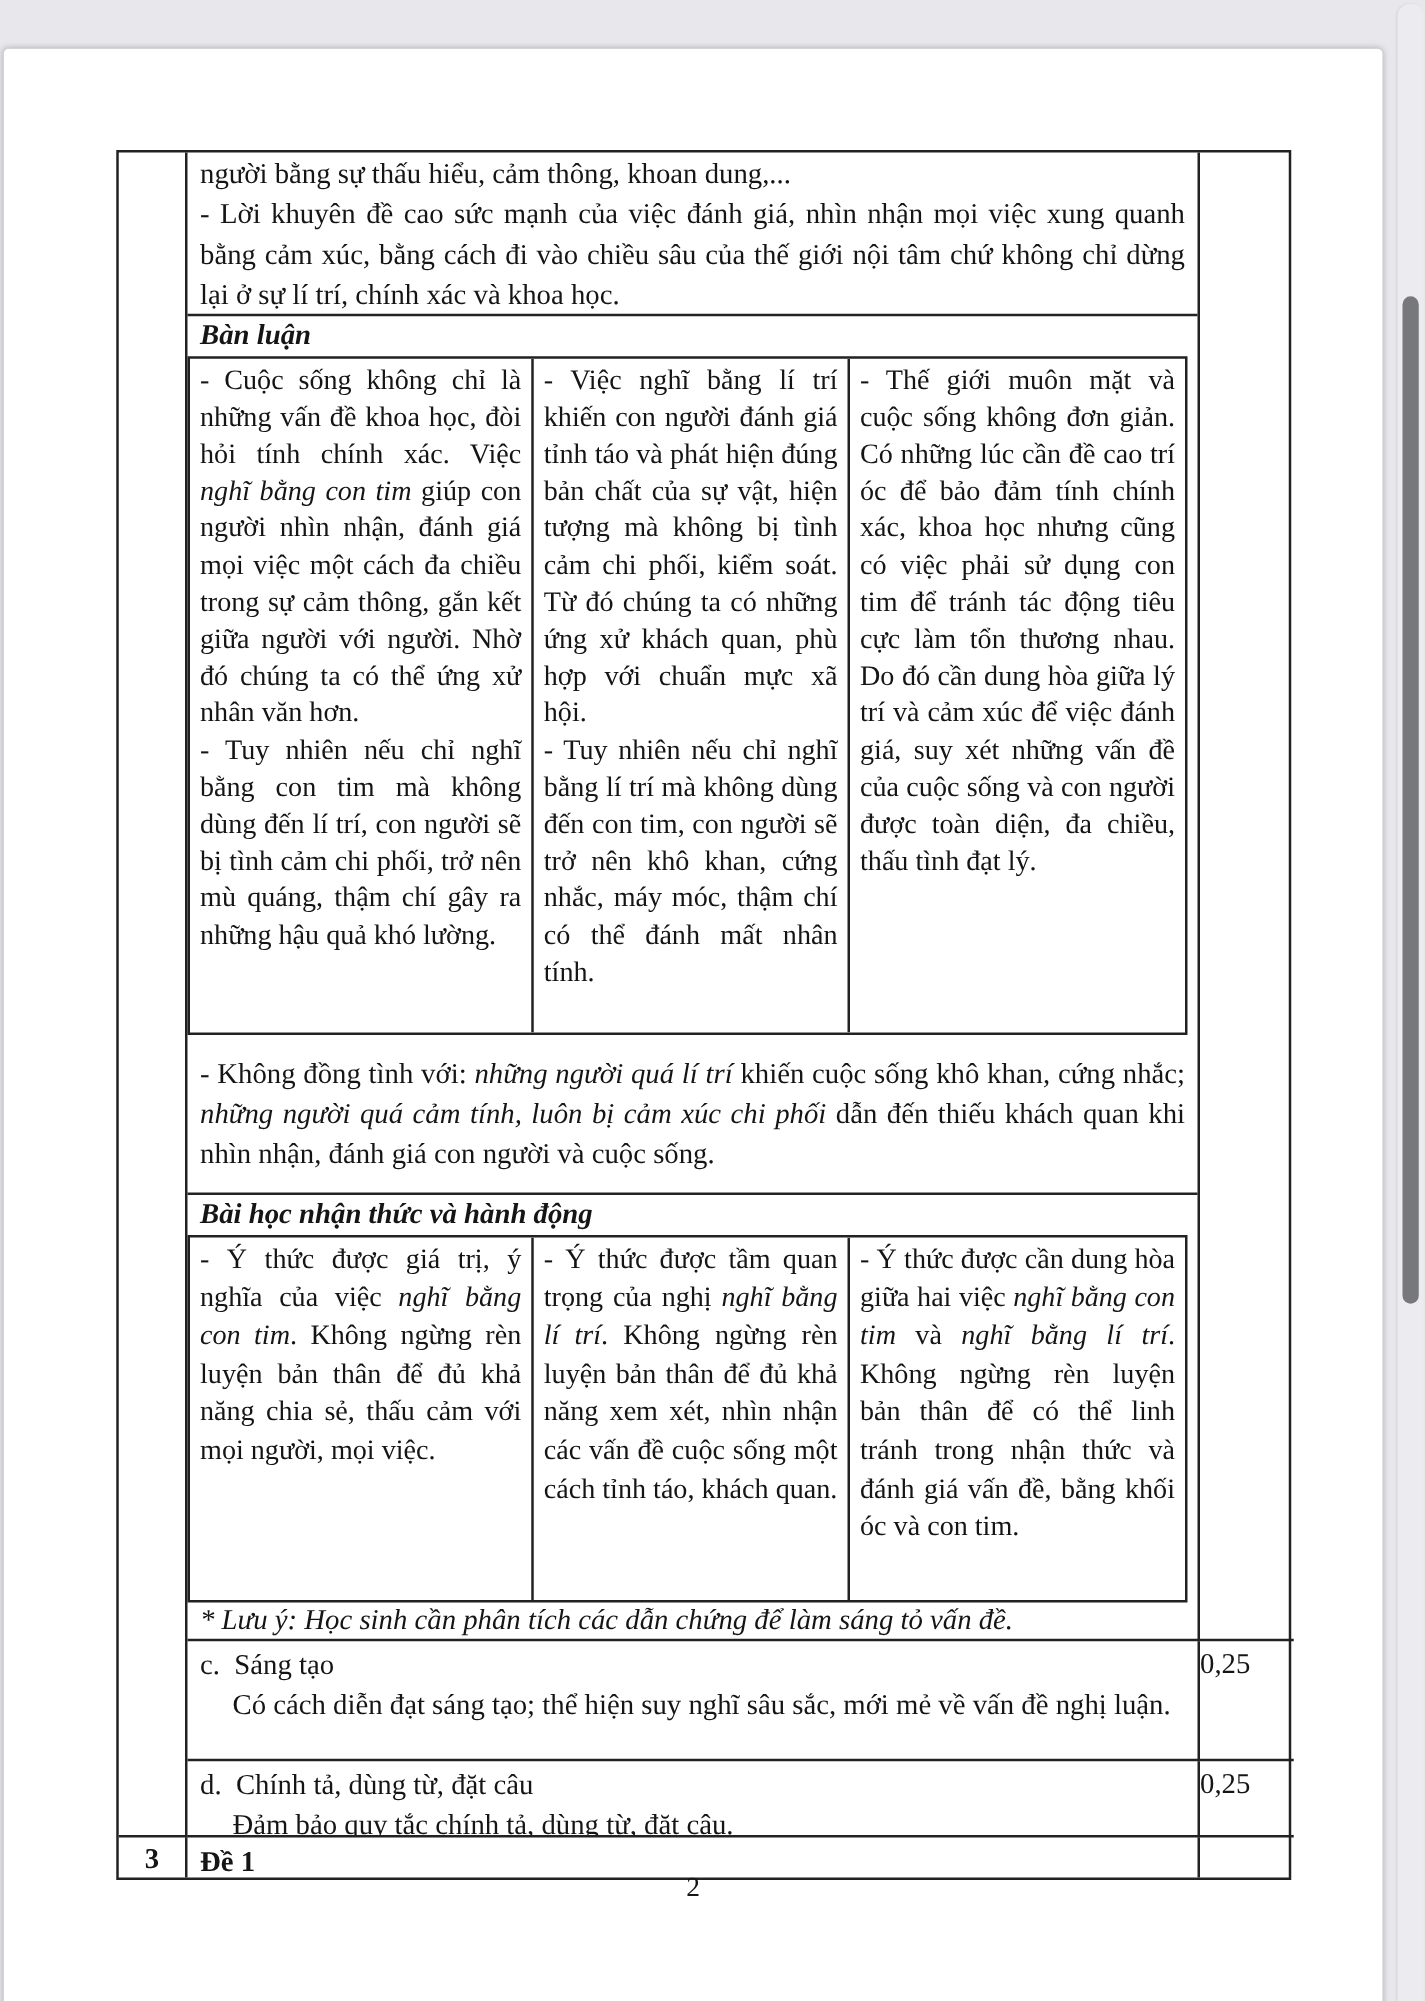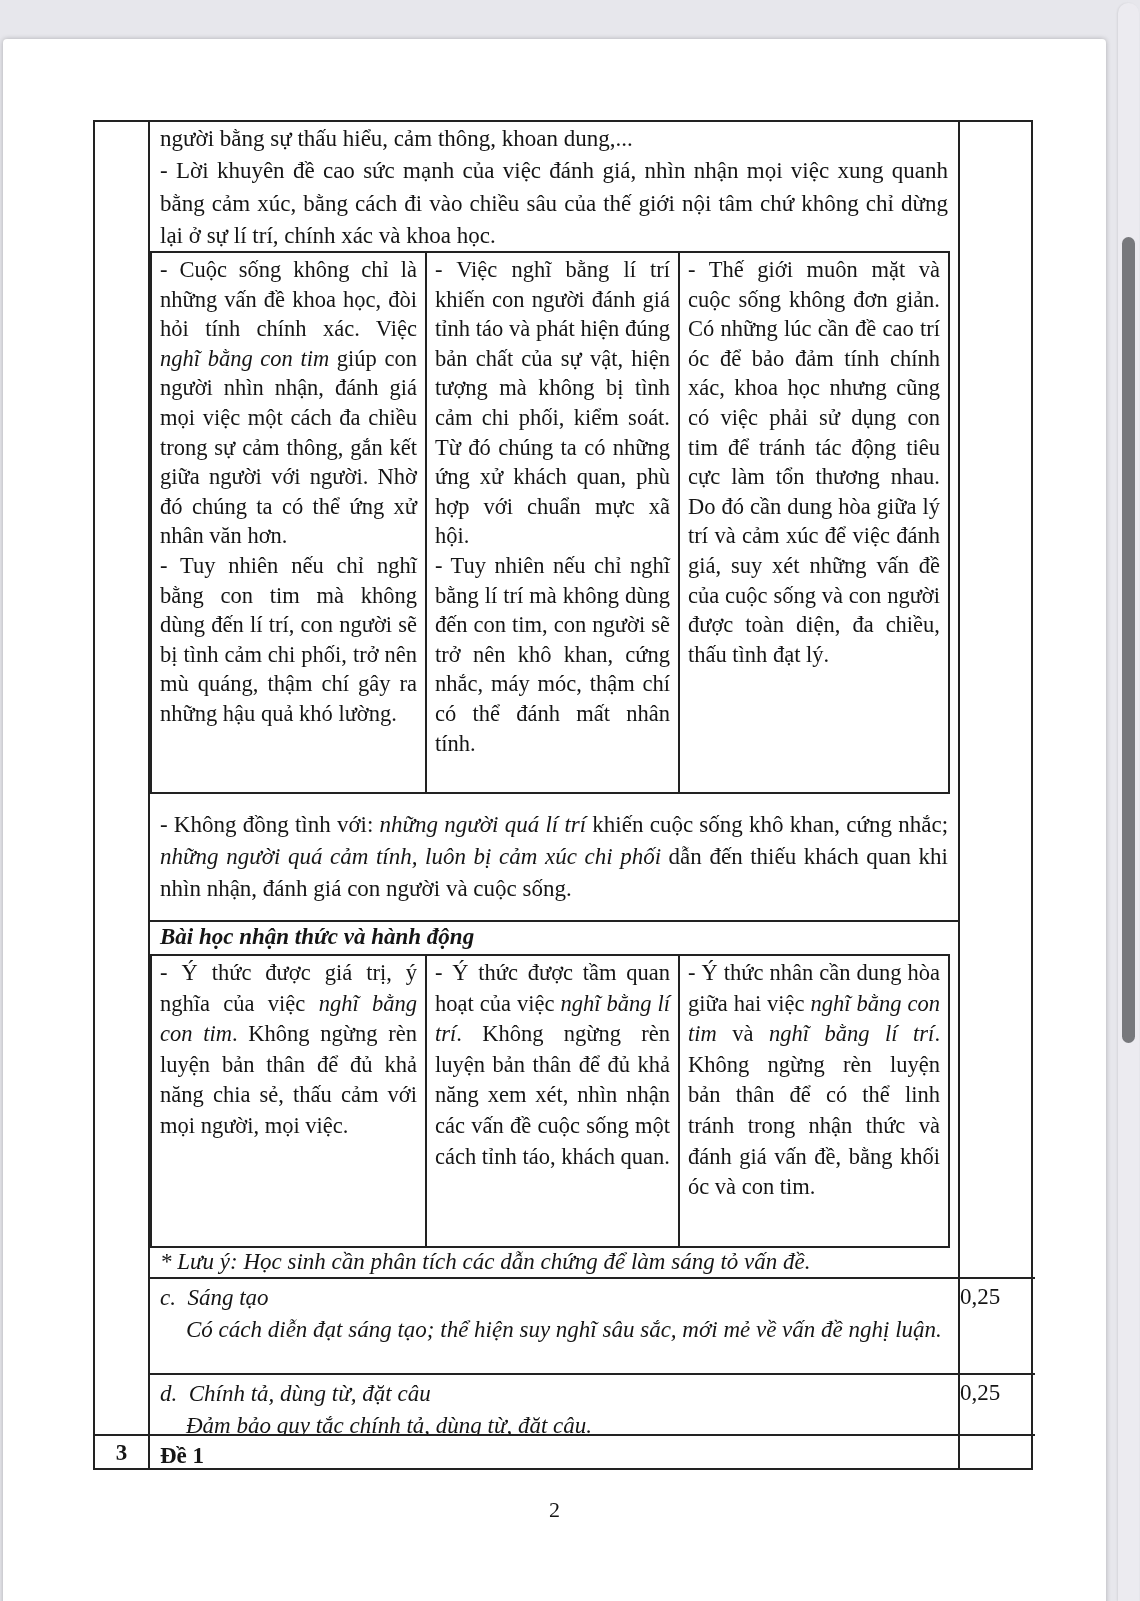--- a/index.html
+++ b/index.html
@@ -52,21 +52,21 @@
     box-sizing:border-box;padding:2px 8px 4px;overflow:hidden;
     font-size:22.5px;line-height:29.6px;
   }
   .it2 .icell{line-height:30.6px;padding-bottom:12px;}
   .inner-table .icell + .icell{border-left:0;}
   .icell.br2{border-right:2px solid #222;}
   .it1{height:543px;}
   .it2{height:294px;}
   .block-ndt{height:96px;padding:15px 10px;line-height:32px;overflow:hidden;}
   .note-row{height:29px;padding:0 10px;line-height:27px;font-style:italic;overflow:hidden;}
-  .crit{padding:3px 10px 0;line-height:31.5px;overflow:hidden;font-style:italic;}
+  .crit{padding:3px 10px 0;line-height:31.5px;overflow:hidden;}
   .crit .body{text-align:justify;text-indent:26px;}
   .row-c{height:96px;}
   .row-d{height:61px;}
   .score{ padding-top:2px;}
   .numcell3{text-align:center;font-weight:bold;padding-top:1px;height:32px;}
   .row3-title{font-weight:bold;padding:4px 10px 0;height:32px;overflow:hidden;}
   .rich-para{text-align:justify;margin:0;}
   .it{font-style:italic;}
   .page-num{
     position:absolute;left:0;top:1458px;width:1103px;text-align:center;
@@ -82,20 +82,21 @@
 
     <div class="br bb" style="grid-row:1/4;"></div>
 
     <div class="br bb">
 
       <div class="block-cont">
           <div class="rich-para"><span>người bằng sự thấu hiểu, cảm thông, khoan dung,...</span></div>
           <div class="rich-para"><span>- Lời khuyên đề cao sức mạnh của việc đánh giá, nhìn nhận mọi việc xung quanh bằng cảm xúc, bằng cách đi vào chiều sâu của thế giới nội tâm chứ không chỉ dừng lại ở sự lí trí, chính xác và khoa học.</span></div>
         </div>
 
+      <div class="section-head">Bàn luận</div>
 
       <div class="inner-table it1">
         <div class="icell br2">
             <div class="rich-para"><span>- Cuộc sống không chỉ là những vấn đề khoa học, đòi hỏi tính chính xác. Việc </span><span class="it">nghĩ bằng con tim</span><span> giúp con người nhìn nhận, đánh giá mọi việc một cách đa chiều trong sự cảm thông, gắn kết giữa người với người. Nhờ đó chúng ta có thể ứng xử nhân văn hơn.</span></div>
             <div class="rich-para"><span>- Tuy nhiên nếu chỉ nghĩ bằng con tim mà không dùng đến lí trí, con người sẽ bị tình cảm chi phối, trở nên mù quáng, thậm chí gây ra những hậu quả khó lường.</span></div>
           </div>
         <div class="icell br2">
             <div class="rich-para"><span>- Việc nghĩ bằng lí trí khiến con người đánh giá tỉnh táo và phát hiện đúng bản chất của sự vật, hiện tượng mà không bị tình cảm chi phối, kiểm soát. Từ đó chúng ta có những ứng xử khách quan, phù hợp với chuẩn mực xã hội.</span></div>
             <div class="rich-para"><span>- Tuy nhiên nếu chỉ nghĩ bằng lí trí mà không dùng đến con tim, con người sẽ trở nên khô khan, cứng nhắc, máy móc, thậm chí có thể đánh mất nhân tính.</span></div>
           </div>
@@ -108,24 +109,24 @@
           <div class="rich-para"><span>- Không đồng tình với: </span><span class="it">những người quá lí trí</span><span> khiến cuộc sống khô khan, cứng nhắc; </span><span class="it">những người quá cảm tính, luôn bị cảm xúc chi phối</span><span> dẫn đến thiếu khách quan khi nhìn nhận, đánh giá con người và cuộc sống.</span></div>
         </div>
 
       <div class="section-head">Bài học nhận thức và hành động</div>
 
       <div class="inner-table it2">
         <div class="icell br2">
             <div class="rich-para"><span>- Ý thức được giá trị, ý nghĩa của việc </span><span class="it">nghĩ bằng con tim</span><span>. Không ngừng rèn luyện bản thân để đủ khả năng chia sẻ, thấu cảm với mọi người, mọi việc.</span></div>
           </div>
         <div class="icell br2">
-            <div class="rich-para"><span>- Ý thức được tầm quan hoạt của việc </span><span class="it">nghĩ bằng lí trí</span><span>. Không ngừng rèn luyện bản thân để đủ khả năng xem xét, nhìn nhận các vấn đề cuộc sống một cách tỉnh táo, khách quan.</span></div>
+            <div class="rich-para"><span>- Ý thức được tầm quan trọng của nghị </span><span class="it">nghĩ bằng lí trí</span><span>. Không ngừng rèn luyện bản thân để đủ khả năng xem xét, nhìn nhận các vấn đề cuộc sống một cách tỉnh táo, khách quan.</span></div>
           </div>
         <div class="icell">
-            <div class="rich-para"><span>- Ý thức nhân cần dung hòa giữa hai việc </span><span class="it">nghĩ bằng con tim</span><span> và </span><span class="it">nghĩ bằng lí trí</span><span>. Không ngừng rèn luyện bản thân để có thể linh tránh trong nhận thức và đánh giá vấn đề, bằng khối óc và con tim.</span></div>
+            <div class="rich-para"><span>- Ý thức được cần dung hòa giữa hai việc </span><span class="it">nghĩ bằng con tim</span><span> và </span><span class="it">nghĩ bằng lí trí</span><span>. Không ngừng rèn luyện bản thân để có thể linh tránh trong nhận thức và đánh giá vấn đề, bằng khối óc và con tim.</span></div>
           </div>
       </div>
 
       <div class="note-row">
           <div class="rich-para"><span class="it">* Lưu ý: Học sinh cần phân tích các dẫn chứng để làm sáng tỏ vấn đề.</span></div>
         </div>
 
     </div>
     <div class="bb"></div>
 

